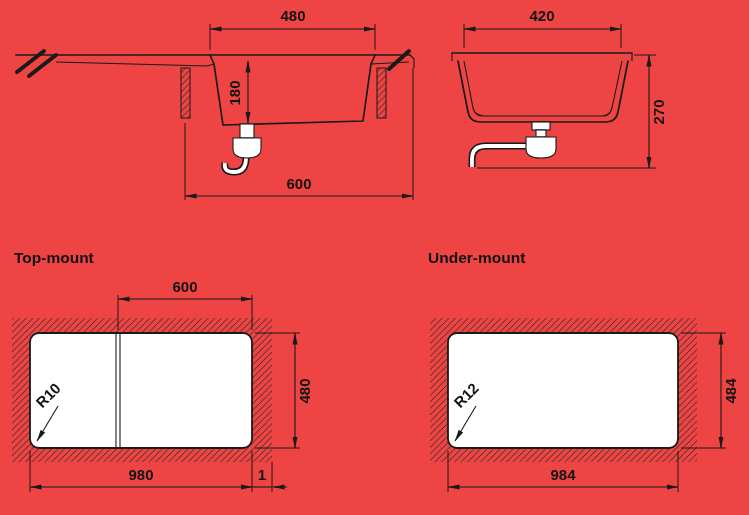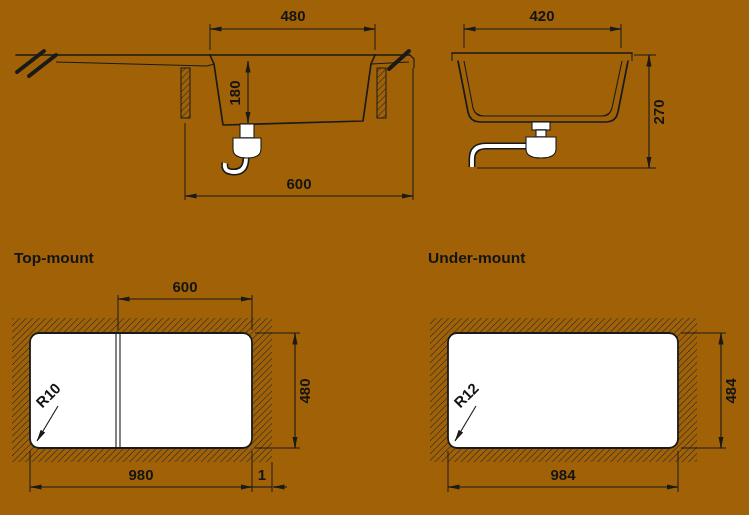--- a/index.html
+++ b/index.html
@@ -1,16 +1,16 @@
 <!DOCTYPE html>
 <html><head>
 <meta charset="utf-8">
 <style>
   html,body{margin:0;padding:0;background:#fff;}
-  .page{width:749px;height:515px;background:#a16207;position:relative;overflow:hidden;}
+  .page{width:749px;height:515px;background:#ef4444;position:relative;overflow:hidden;}
   svg{display:block;}
   text{font-family:"Liberation Sans",sans-serif;font-weight:bold;fill:#141414;}
   .dim-text{font-size:15px;}
   .label-text{font-size:15.5px;}
   .ln{stroke:#1a1a1a;stroke-width:1.7;fill:none;stroke-linecap:round;stroke-linejoin:round;}
   .ln2{stroke:#1a1a1a;stroke-width:1.1;fill:none;stroke-linejoin:round;}
   .dim{stroke:#1a1a1a;stroke-width:1.1;fill:none;}
   .ext{stroke:#1a1a1a;stroke-width:1;fill:none;}
   .thick{stroke:#1a1a1a;stroke-width:4;fill:none;stroke-linecap:round;}
   .tube-outer{stroke:#1a1a1a;stroke-width:7;fill:none;stroke-linecap:butt;}

